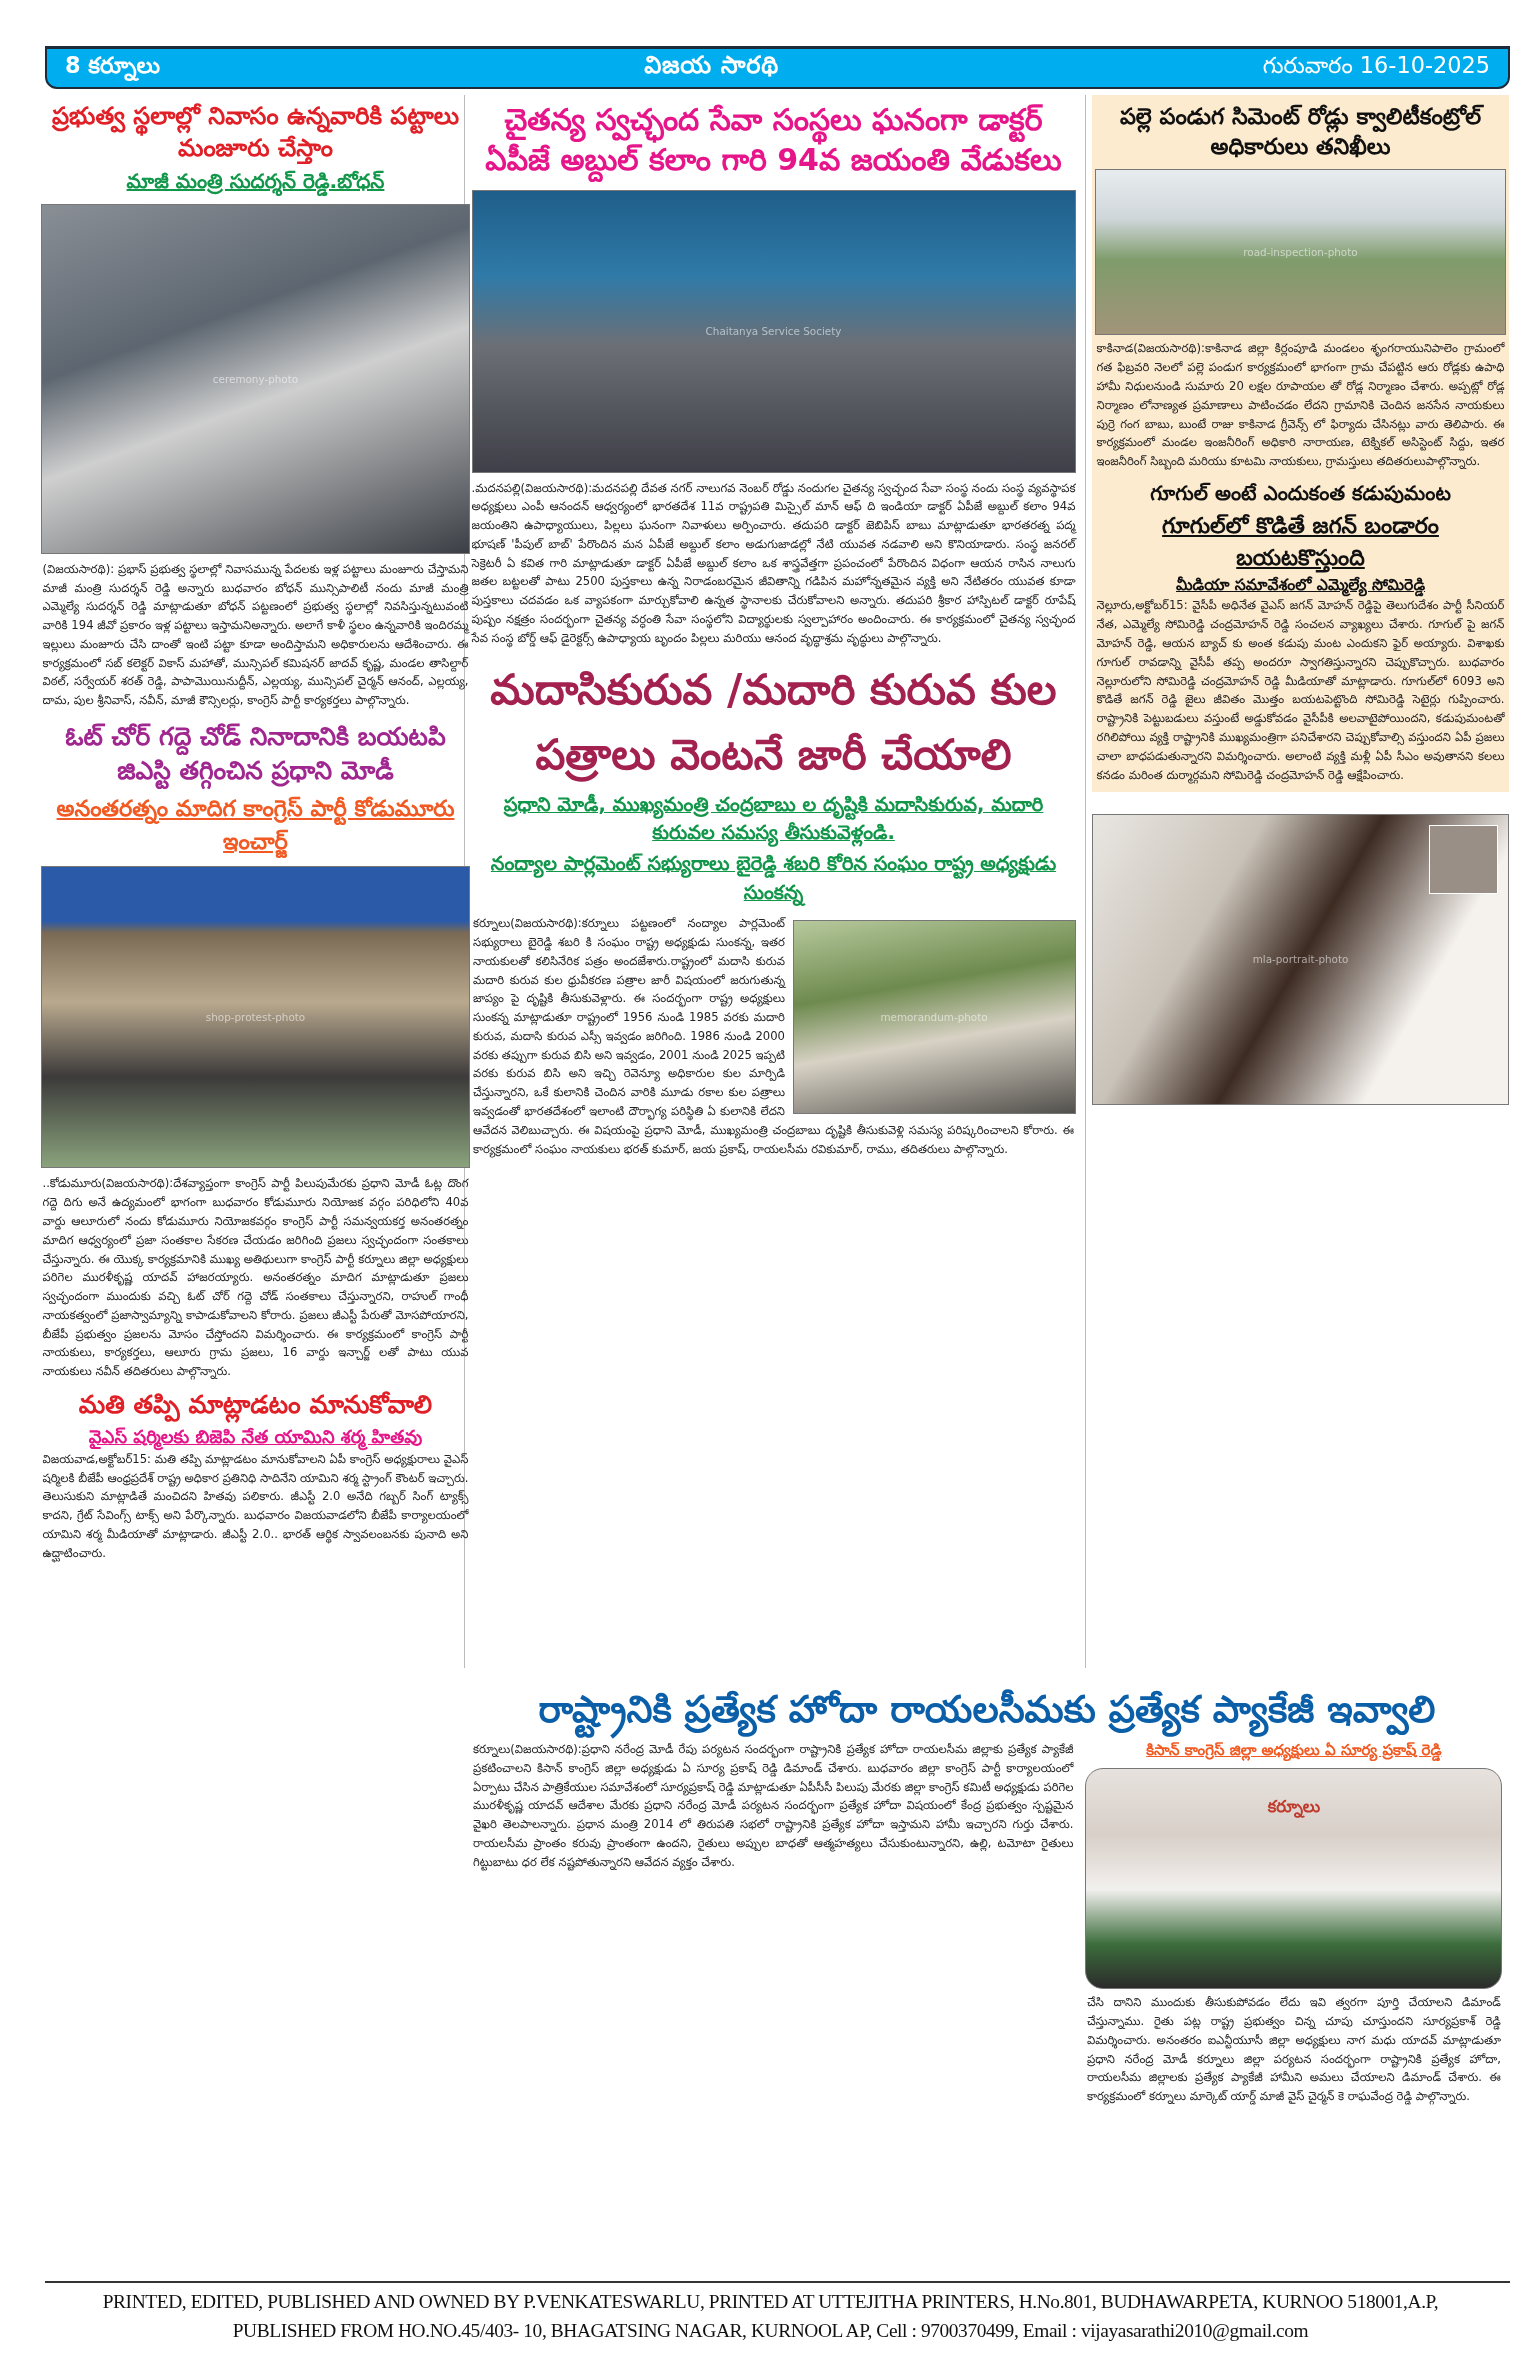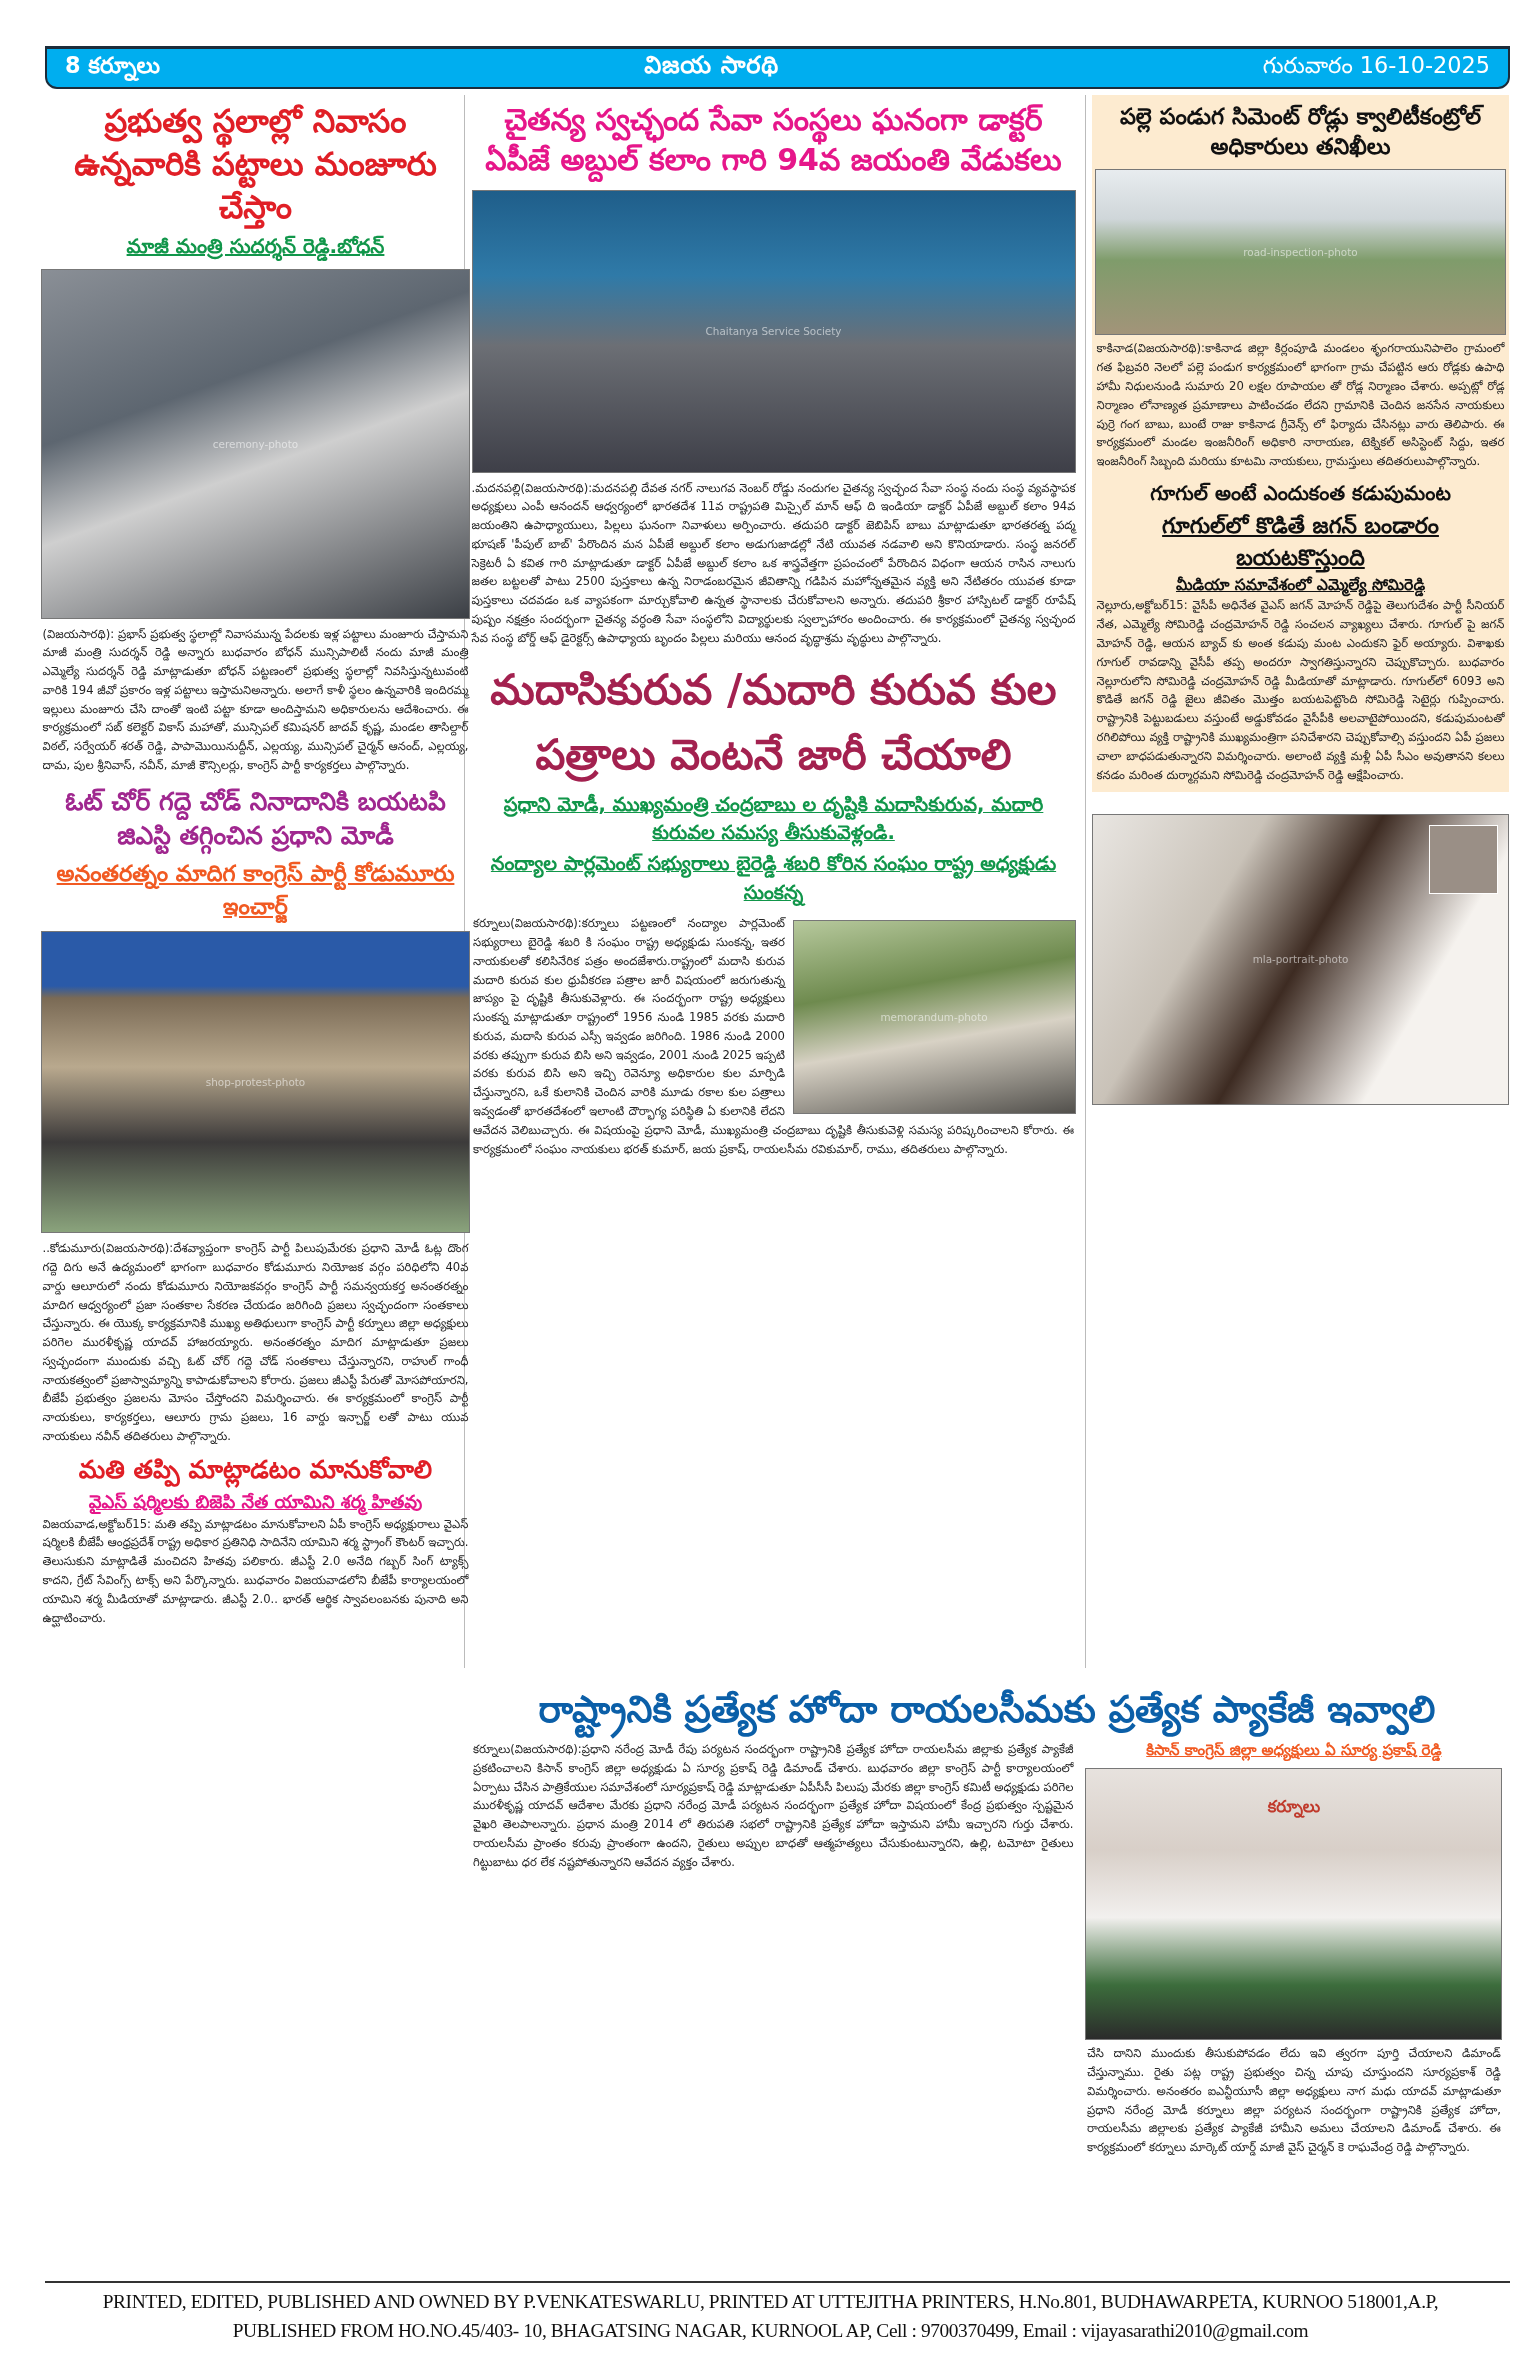--- a/index.html
+++ b/index.html
@@ -37,21 +37,21 @@
   <div class="mh-page">8 కర్నూలు</div>
   <div class="mh-title">విజయ సారథి</div>
   <div class="mh-date">గురువారం 16-10-2025</div>
 </header>
 
 <div class="divider-v" style="left:464px;height:1573px;"></div>
 <div class="divider-v" style="left:1085px;height:1573px;"></div>
 
 <section class="col col-left">
   <article>
-    <h1 class="hl red" style="font-size:32px;margin-top:4.5px;">ప్రభుత్వ స్థలాల్లో నివాసం ఉన్నవారికి పట్టాలు మంజూరు చేస్తాం</h1>
+    <h1 class="hl red" style="font-size:24px;margin-top:4.5px;">ప్రభుత్వ స్థలాల్లో నివాసం ఉన్నవారికి పట్టాలు మంజూరు చేస్తాం</h1>
     <h2 class="sub green" style="font-size:20px;margin-top:3px;">మాజీ మంత్రి సుదర్శన్ రెడ్డి.బోధన్</h2>
     <div class="photo" style="height:350px;margin:7.5px 0 6px;background:linear-gradient(160deg,#8a8f96 0%,#5d6670 35%,#cfcfcf 55%,#3b3f45 100%);">
         <span>ceremony-photo</span>
       </div>
     <p class="body">(విజయసారథి): ప్రభాస్ ప్రభుత్వ స్థలాల్లో నివాసమున్న పేదలకు ఇళ్ల పట్టాలు మంజూరు చేస్తామని మాజీ మంత్రి సుదర్శన్ రెడ్డి అన్నారు బుధవారం బోధన్ మున్సిపాలిటీ నందు మాజీ మంత్రి ఎమ్మెల్యే సుదర్శన్ రెడ్డి మాట్లాడుతూ బోధన్ పట్టణంలో ప్రభుత్వ స్థలాల్లో నివసిస్తున్నటువంటి వారికి 194 జీవో ప్రకారం ఇళ్ల పట్టాలు ఇస్తామనిఅన్నారు. అలాగే కాళీ స్థలం ఉన్నవారికి ఇందిరమ్మ ఇల్లులు మంజూరు చేసి దాంతో ఇంటి పట్టా కూడా అందిస్తామని అధికారులను ఆదేశించారు. ఈ కార్యక్రమంలో సబ్ కలెక్టర్ వికాస్ మహాతో, మున్సిపల్ కమిషనర్ జాదవ్ కృష్ణ, మండల తాసిల్దార్ విఠల్, సర్వేయర్ శరత్ రెడ్డి, పాపామొయినుద్దీన్, ఎల్లయ్య, మున్సిపల్ చైర్మన్ ఆనంద్, ఎల్లయ్య, దామ, పుల శ్రీనివాస్, నవీన్, మాజీ కౌన్సిలర్లు, కాంగ్రెస్ పార్టీ కార్యకర్తలు పాల్గొన్నారు.</p>
   </article>
 
   <article style="margin-top:10.4px;">
     <h1 class="hl purple" style="font-size:25px;">ఓట్ చోర్ గద్దె చోడ్ నినాదానికి బయటపి జిఎస్టి తగ్గించిన ప్రధాని మోడీ</h1>
     <h2 class="sub orange" style="font-size:22.4px;margin-top:4.5px;">అనంతరత్నం మాదిగ కాంగ్రెస్ పార్టీ కోడుమూరు ఇంచార్జ్</h2>
@@ -112,21 +112,21 @@
     <div style="position:absolute;right:10.4px;top:10.4px;width:69px;height:69px;border:1.5px solid #fff;background:#9a8f86;"></div>
   </div>
 </section>
 
 <article style="position:absolute;left:464px;top:1686px;width:1046px;">
   <h1 class="hl blue" style="font-size:37px;line-height:1.3;">రాష్ట్రానికి ప్రత్యేక హోదా రాయలసీమకు ప్రత్యేక ప్యాకేజీ ఇవ్వాలి</h1>
   <div style="display:flex;gap:10.4px;margin-top:6px;">
     <p class="body" style="width:611px;padding-left:9px;">కర్నూలు(విజయసారథి):ప్రధాని నరేంద్ర మోడీ రేపు పర్యటన సందర్భంగా రాష్ట్రానికి ప్రత్యేక హోదా రాయలసీమ జిల్లాకు ప్రత్యేక ప్యాకేజీ ప్రకటించాలని కిసాన్ కాంగ్రెస్ జిల్లా అధ్యక్షుడు ఏ సూర్య ప్రకాష్ రెడ్డి డిమాండ్ చేశారు. బుధవారం జిల్లా కాంగ్రెస్ పార్టీ కార్యాలయంలో ఏర్పాటు చేసిన పాత్రికేయుల సమావేశంలో సూర్యప్రకాష్ రెడ్డి మాట్లాడుతూ ఏపీసీసీ పిలుపు మేరకు జిల్లా కాంగ్రెస్ కమిటీ అధ్యక్షుడు పరిగెల మురళీకృష్ణ యాదవ్ ఆదేశాల మేరకు ప్రధాని నరేంద్ర మోడీ పర్యటన సందర్భంగా ప్రత్యేక హోదా విషయంలో కేంద్ర ప్రభుత్వం స్పష్టమైన వైఖరి తెలపాలన్నారు. ప్రధాన మంత్రి 2014 లో తిరుపతి సభలో రాష్ట్రానికి ప్రత్యేక హోదా ఇస్తామని హామీ ఇచ్చారని గుర్తు చేశారు. రాయలసీమ ప్రాంతం కరువు ప్రాంతంగా ఉందని, రైతులు అప్పుల బాధతో ఆత్మహత్యలు చేసుకుంటున్నారని, ఉల్లి, టమోటా రైతులు గిట్టుబాటు ధర లేక నష్టపోతున్నారని ఆవేదన వ్యక్తం చేశారు.</p>
     <div style="width:417px;">
       <h2 class="sub orange" style="font-size:15px;">కిసాన్ కాంగ్రెస్ జిల్లా అధ్యక్షులు ఏ సూర్య ప్రకాష్ రెడ్డి</h2>
-      <div class="photo" style="height:272px;margin:6px 0 4.5px;background:linear-gradient(180deg,#e7e2de 0%,#d8cfc8 30%,#f2f0ee 55%,#3c6d3c 80%,#2b2b2b 100%);">
+      <div class="photo" style="height:221px;margin:6px 0 4.5px;background:linear-gradient(180deg,#e7e2de 0%,#d8cfc8 30%,#f2f0ee 55%,#3c6d3c 80%,#2b2b2b 100%);border-radius:18px;">
         <div style="position:absolute;top:28px;left:0;right:0;text-align:center;color:#c0392b;font-weight:bold;font-size:16.4px;">కర్నూలు</div>
       </div>
       <p class="body">చేసి దానిని ముందుకు తీసుకుపోవడం లేదు ఇవి త్వరగా పూర్తి చేయాలని డిమాండ్ చేస్తున్నాము. రైతు పట్ల రాష్ట్ర ప్రభుత్వం చిన్న చూపు చూస్తుందని సూర్యప్రకాశ్ రెడ్డి విమర్శించారు. అనంతరం ఐఎన్టీయూసీ జిల్లా అధ్యక్షులు నాగ మధు యాదవ్ మాట్లాడుతూ ప్రధాని నరేంద్ర మోడీ కర్నూలు జిల్లా పర్యటన సందర్భంగా రాష్ట్రానికి ప్రత్యేక హోదా, రాయలసీమ జిల్లాలకు ప్రత్యేక ప్యాకేజీ హామీని అమలు చేయాలని డిమాండ్ చేశారు. ఈ కార్యక్రమంలో కర్నూలు మార్కెట్ యార్డ్ మాజీ వైస్ చైర్మన్ కె రాఘవేంద్ర రెడ్డి పాల్గొన్నారు.</p>
     </div>
   </div>
 </article>
 
 <div class="footer-rule"></div>
 <footer class="footer">
   <div>PRINTED, EDITED, PUBLISHED AND OWNED BY P.VENKATESWARLU, PRINTED AT UTTEJITHA PRINTERS, H.No.801, BUDHAWARPETA, KURNOO 518001,A.P,</div>

